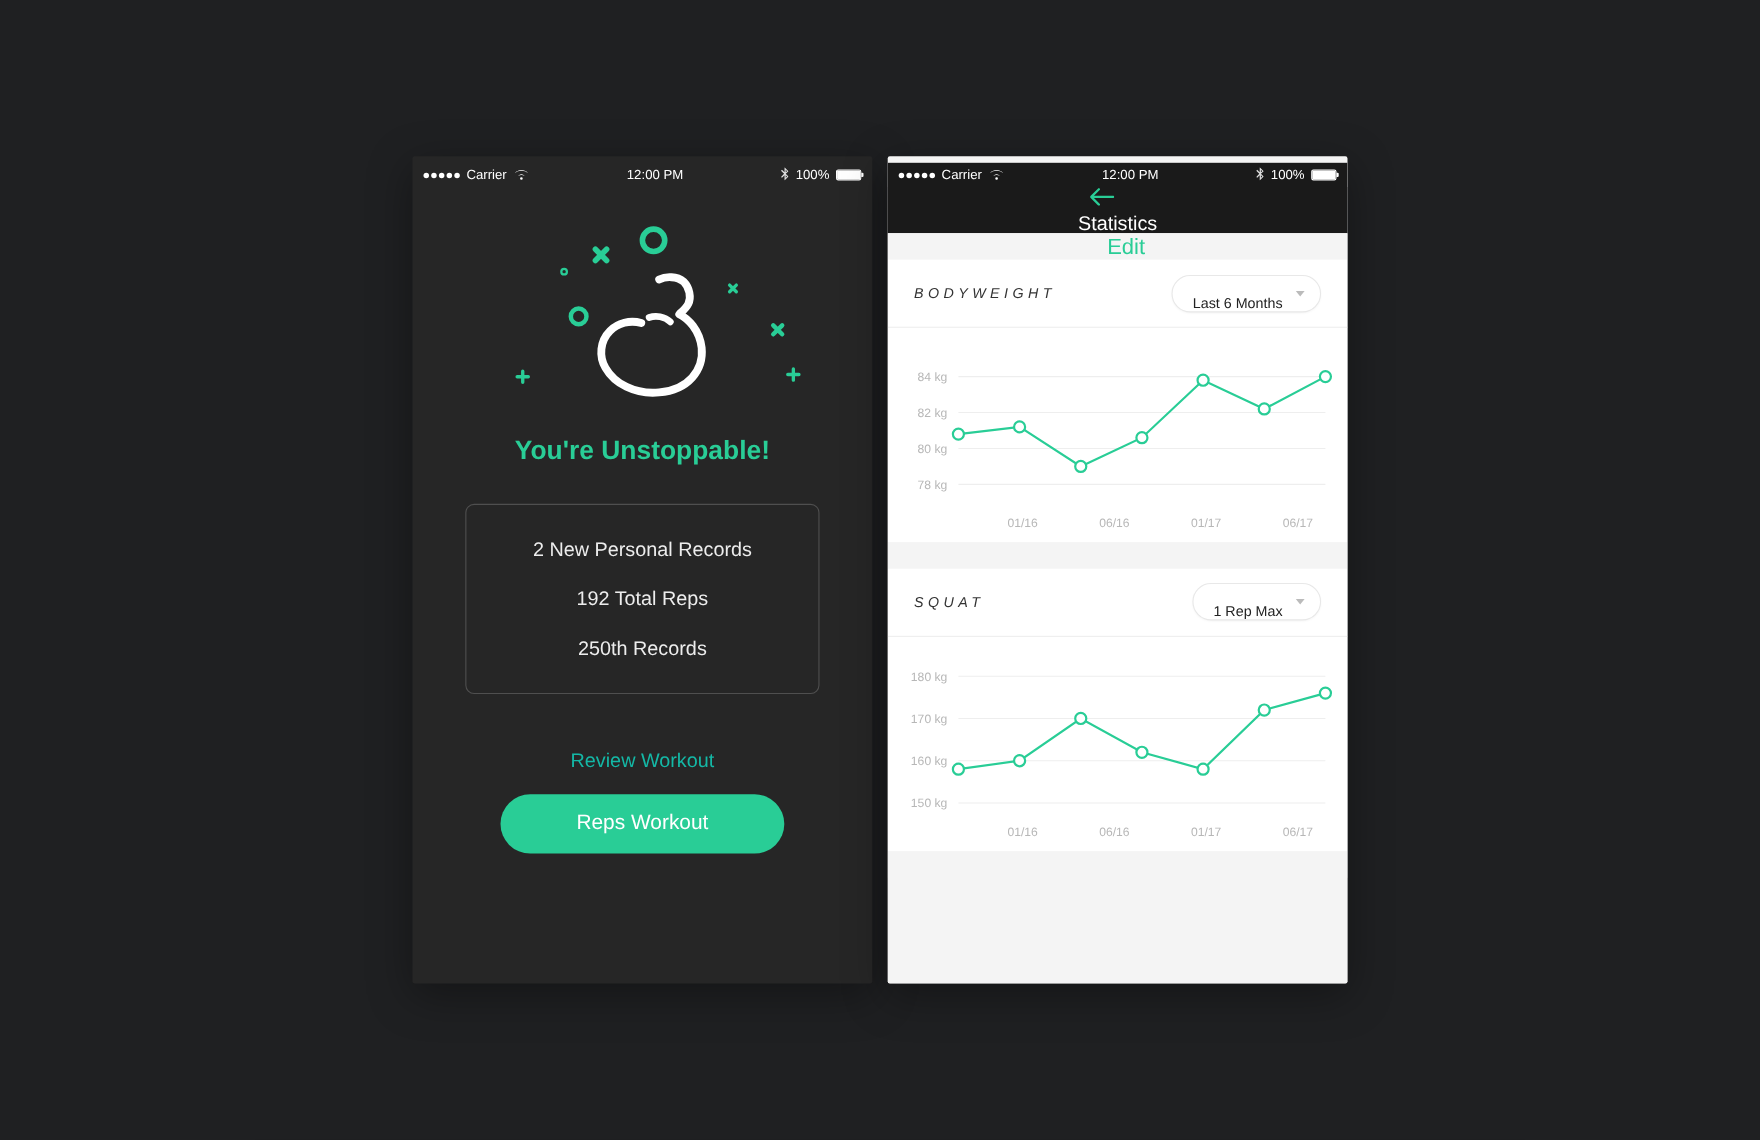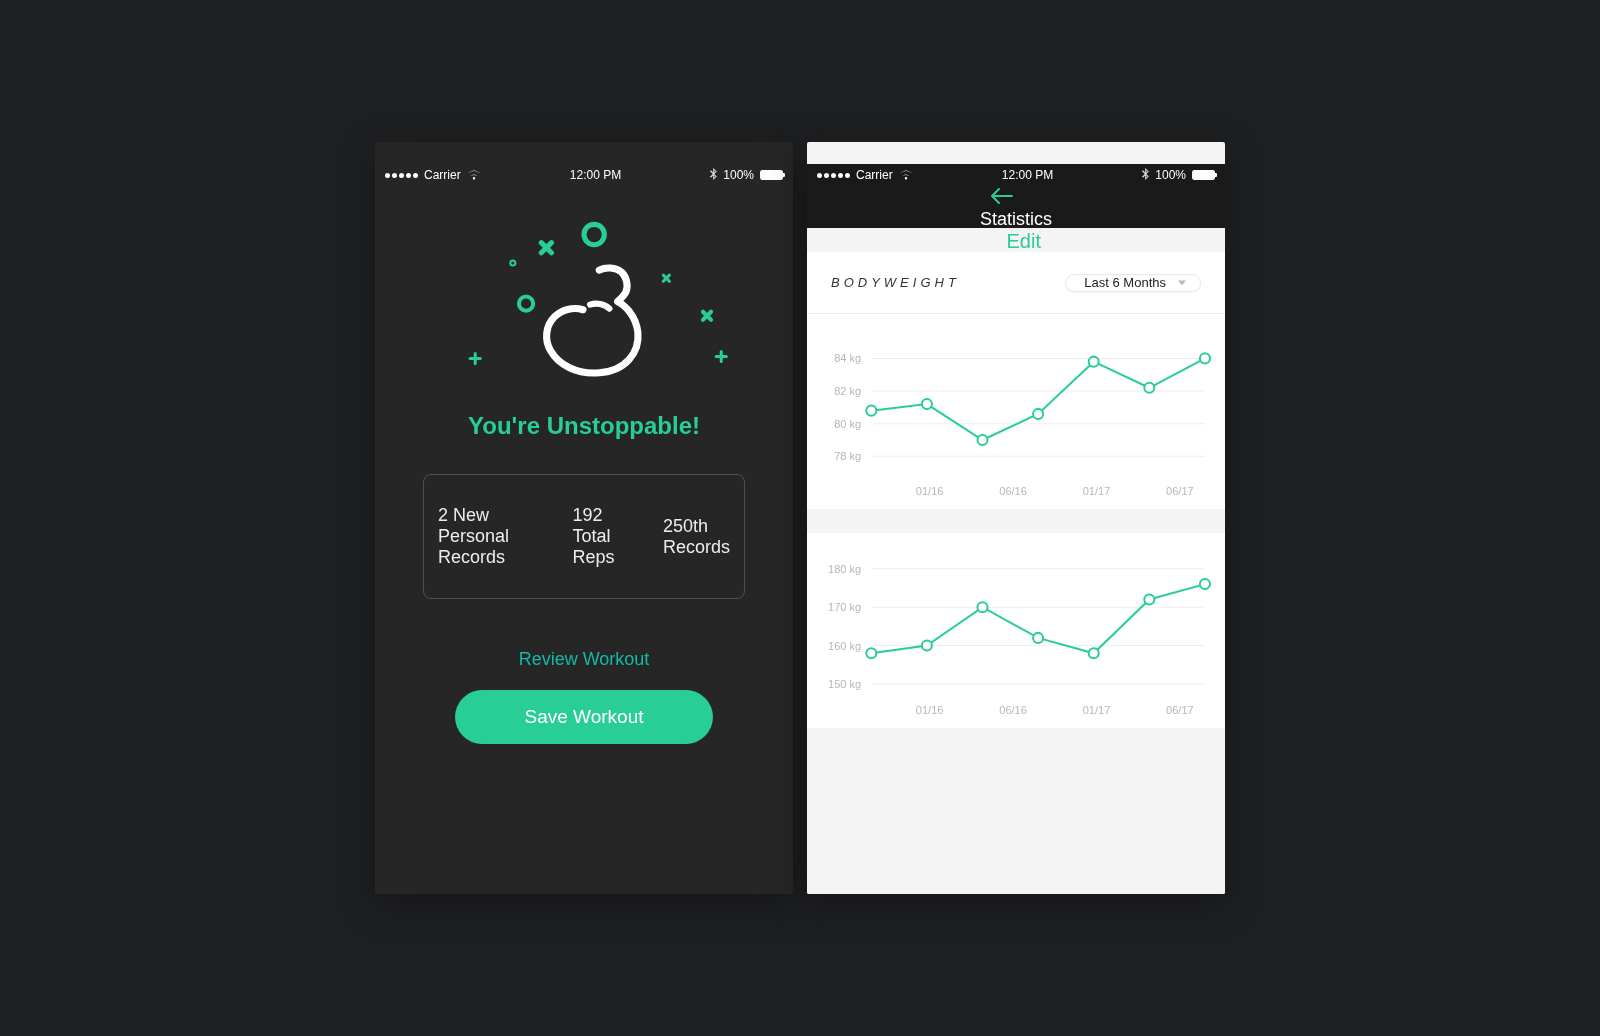--- a/index.html
+++ b/index.html
@@ -29,21 +29,21 @@
     position:relative;
     overflow:hidden;
     border-radius:2px;
     box-shadow:0 10px 40px rgba(0,0,0,.35);
   }
   .phone.dark{background:var(--screen-dark);}
   .phone.light{background:var(--screen-light);}
 
   
   .status{
-    height:22px;padding:0 10px;margin-top:22px;
+    height:22px;padding:0 10px;margin-top:6px;
     display:flex;align-items:center;justify-content:space-between;
     font-size:12px;color:var(--white);font-weight:500;
   }
   .status .left,.status .right{display:flex;align-items:center;gap:6px;}
   .status .dots{display:flex;gap:2px;}
   .status .dot{width:5px;height:5px;border-radius:50%;background:var(--white);}
   .status .wifi{font-size:13px;}
   .status .battery{width:23px;height:10px;border:1px solid #fff;border-radius:2px;position:relative;}
   .status .battery::after{content:"";position:absolute;right:-3px;top:2px;width:2px;height:4px;background:#fff;border-radius:0 1px 1px 0;}
   .status .battery i{display:block;height:100%;width:100%;background:#fff;border-radius:1px;}
@@ -73,21 +73,21 @@
   .confetti{position:relative;width:100%;height:200px;}
   .confetti svg{position:absolute;inset:0;}
   .headline{
     color:var(--accent);font-size:24px;font-weight:700;
     margin-top:8px;text-align:right;
   }
   .stats-box{
     margin-top:34px;width:322px;
     border:1px solid var(--card-border);border-radius:8px;
     padding:30px 14px;
-    display:flex;flex-direction:row;gap:24px;align-items:center;
+    display:flex;flex-direction:column;gap:24px;align-items:center;
   }
   .stats-box .stat{color:#ededed;font-size:18px;font-weight:400;}
   .review{
     margin-top:50px;color:#14b8a6;font-size:18px;font-weight:500;cursor:pointer;
   }
   .save-btn{
     margin-top:20px;width:258px;height:54px;border:none;border-radius:28px;
     background:var(--accent);color:#fff;font-size:19px;font-weight:500;
     cursor:pointer;
   }
@@ -99,22 +99,22 @@
   }
   .chart-header{
     height:62px;display:flex;align-items:center;justify-content:space-between;
     padding:0 24px;border-bottom:1px solid #eee;
   }
   .chart-title{
     font-size:13px;letter-spacing:4px;color:#333;text-transform:uppercase;font-style:italic;
   }
   .chart-select{
     background:#fff;border:1px solid #e8e8e8;border-radius:18px;
-    height:18px;padding:0 34px 0 18px;font-size:13px;color:#222;
-    display:flex;align-items:flex-start;position:relative;cursor:pointer;
+    height:34px;padding:0 34px 0 18px;font-size:13px;color:#222;
+    display:flex;align-items:flex-end;position:relative;cursor:pointer;
     box-shadow:0 1px 2px rgba(0,0,0,.04);
   }
   .chart-select .caret{
     position:absolute;right:14px;top:50%;transform:translateY(-50%);
     width:0;height:0;border-left:4px solid transparent;border-right:4px solid transparent;
     border-top:5px solid #bbb;
   }
   .chart-body{padding:18px 8px 6px;}
   .chart-body svg{display:block;width:100%;}
   .gap{height:24px;background:var(--screen-light);}
@@ -183,21 +183,21 @@
 
       <div class="headline">You're Unstoppable!</div>
 
       <div class="stats-box">
         <div class="stat">2 New Personal Records</div>
         <div class="stat">192 Total Reps</div>
         <div class="stat">250th Records</div>
       </div>
 
       <div class="review">Review Workout</div>
-      <button class="save-btn">Save Workout</button>
+      <button class="save-btn">Reps Workout</button>
     </div>
   </div>
 
   <div class="phone light">
     <div class="status-wrap">
       <div class="status">
         <div class="left">
           <span class="dots">
             <span class="dot"></span>
               <span class="dot"></span>
@@ -269,20 +269,27 @@
               <circle class="marker" cx="277.3333333333333" cy="29.500000000000046" r="5"></circle>
               <circle class="marker" cx="332.6666666666667" cy="55.49999999999996" r="5"></circle>
               <circle class="marker" cx="388" cy="26.25" r="5"></circle>
             </svg>
         </div>
       </div>
 
       <div class="gap"></div>
 
       <div class="chart-card">
+        <div class="chart-header">
+          <div class="chart-title">SQUAT</div>
+          <div class="chart-select">
+            <span>1 Rep Max</span>
+            <span class="caret"></span>
+          </div>
+        </div>
         <div class="chart-body">
           <svg id="chart-squat" viewBox="0 0 400 170">
               <line class="grid-line" x1="56" y1="132.35294117647058" x2="388" y2="132.35294117647058"></line>
               <text class="axis-text" x="46" y="136.35294117647058" text-anchor="end">150 kg</text>
               <line class="grid-line" x1="56" y1="94.11764705882352" x2="388" y2="94.11764705882352"></line>
               <text class="axis-text" x="46" y="98.11764705882352" text-anchor="end">160 kg</text>
               <line class="grid-line" x1="56" y1="55.882352941176464" x2="388" y2="55.882352941176464"></line>
               <text class="axis-text" x="46" y="59.882352941176464" text-anchor="end">170 kg</text>
               <line class="grid-line" x1="56" y1="17.647058823529413" x2="388" y2="17.647058823529413"></line>
               <text class="axis-text" x="46" y="21.647058823529413" text-anchor="end">180 kg</text>

